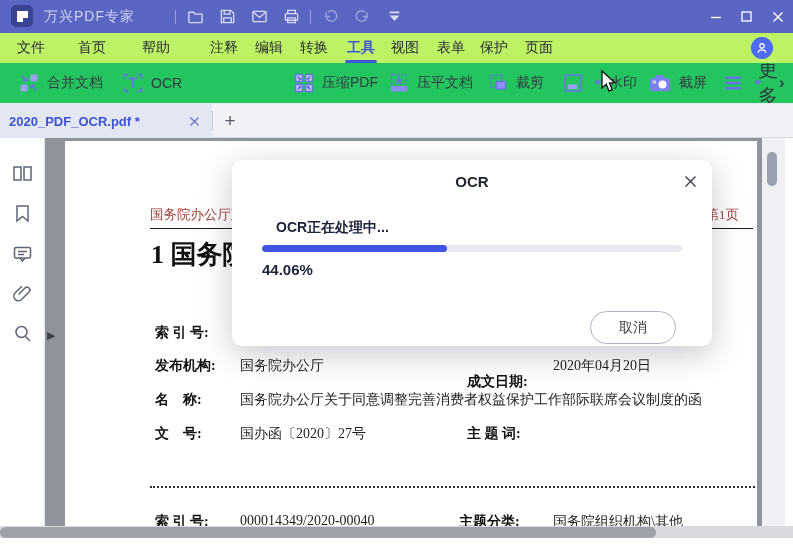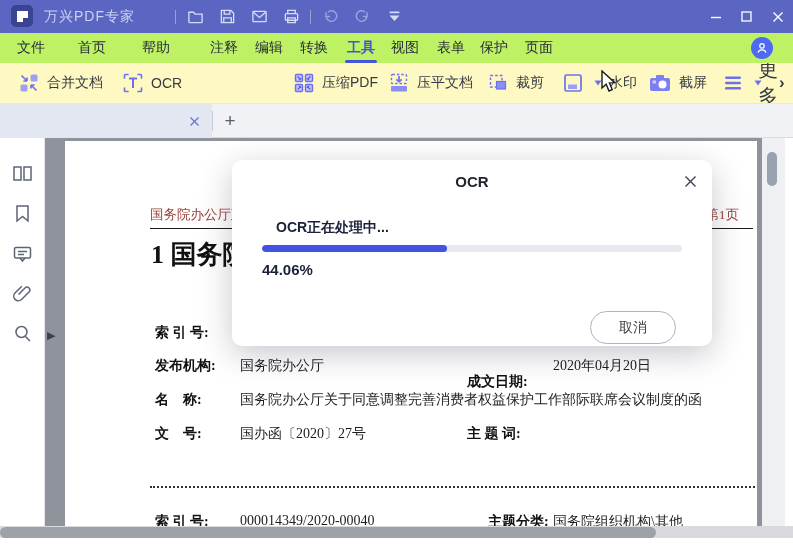--- a/index.html
+++ b/index.html
@@ -19,21 +19,21 @@
   .tb-sep { width:1px; height:14px; background:rgba(255,255,255,.38); margin:0 3px; }
   .win-controls { position:absolute; right:0; top:0; height:33px; display:flex; }
   .win-controls .cell { width:31px; height:33px; display:flex; align-items:center; justify-content:center; color:#fff; }
   
   .menubar { position:absolute; left:0; top:33px; width:793px; height:30px; background:#bef264; }
   .menu-item { position:absolute; top:0; height:30px; line-height:29px; font-size:14px; color:#272c3a; cursor:default; }
   .menu-item.active { color:#4456d8; font-weight:bold; }
   .menu-item.active::after { content:""; position:absolute; left:-2px; right:-2px; bottom:0; height:3px; border-radius:2px; background:#4456d8; }
   .avatar { position:absolute; left:751px; top:4px; width:22px; height:22px; border-radius:50%; background:#4e6af3; display:flex; align-items:center; justify-content:center; }
   
-  .toolbar { position:absolute; left:0; top:63px; width:793px; height:41px; background:#fef9c3; border-bottom:1px solid #e5e7ec; }
+  .toolbar { position:absolute; left:0; top:63px; width:793px; height:41px; background:#22c55e; border-bottom:1px solid #e5e7ec; }
   .tool-btn { position:absolute; top:0; height:40px; display:flex; align-items:center; gap:7px; font-size:14px; color:#363a44; }
   .caret { display:inline-block; margin-left:3px; }
   .more-wrap { position:absolute; top:0; height:40px; overflow:hidden; display:flex; align-items:center; font-size:20px; color:#363a44; }
   .overflow-arrow { position:absolute; left:779px; top:0; height:40px; display:flex; align-items:center; font-size:17px; color:#3a3f4a; font-weight:bold; }
   
   .tabbar { position:absolute; left:0; top:104px; width:793px; height:34px; background:#f1f2f6; border-bottom:1px solid #d9dbe3; }
   .tab { position:absolute; left:0; top:0; width:212px; height:34px; background:#e3e7f2; display:flex; align-items:center; }
   .tab-label { padding-left:9px; font-size:13px; font-weight:bold; color:#3f51d6; white-space:nowrap; overflow:hidden; width:178px; }
   .tab-close { position:absolute; right:10px; top:9px; width:16px; height:16px; display:flex; align-items:center; justify-content:center; color:#6b73cf; }
   .tab-sep { position:absolute; left:212px; top:7px; width:1px; height:20px; background:#c9ccd8; }
@@ -269,20 +269,21 @@
     </div>
 
     <div class="more-wrap" style="left:758px; width:22px">
       <span>更多</span>
     </div>
     <div class="overflow-arrow">›</div>
   </div>
 
   <div class="tabbar">
     <div class="tab">
+      <div class="tab-label">2020_PDF_OCR.pdf *</div>
       <div class="tab-close">
         <svg width="11" height="11" viewBox="0 0 11 11" stroke="currentColor" stroke-width="1.3">
             <path d="M1.5 1.5 L9.5 9.5 M9.5 1.5 L1.5 9.5"></path>
           </svg>
       </div>
     </div>
     <div class="tab-sep"></div>
     <div class="new-tab">+</div>
   </div>
 
@@ -337,21 +338,21 @@
       <div class="doc-value" style="left:175px; top:250px">国务院办公厅关于同意调整完善消费者权益保护工作部际联席会议制度的函</div>
 
       <div class="doc-label" style="left:90px; top:284px">文    号:</div>
       <div class="doc-value" style="left:175px; top:284px">国办函〔2020〕27号</div>
       <div class="doc-label" style="left:402px; top:284px">主 题 词:</div>
 
       <div class="doc-dotted"></div>
 
       <div class="doc-label" style="left:90px; top:372px">索 引 号:</div>
       <div class="doc-value" style="left:175px; top:372px">000014349/2020-00040</div>
-      <div class="doc-label" style="left:423px; top:372px">主题分类:</div>
+      <div class="doc-label" style="left:394px; top:372px">主题分类:</div>
       <div class="doc-value" style="left:488px; top:372px">国务院组织机构\其他</div>
     </div>
   </div>
 
   <div class="vscroll-track">
     <div class="vscroll-thumb"></div>
   </div>
   <div class="v-white"></div>
   <div class="hscroll-track">
     <div class="hscroll-thumb"></div>

